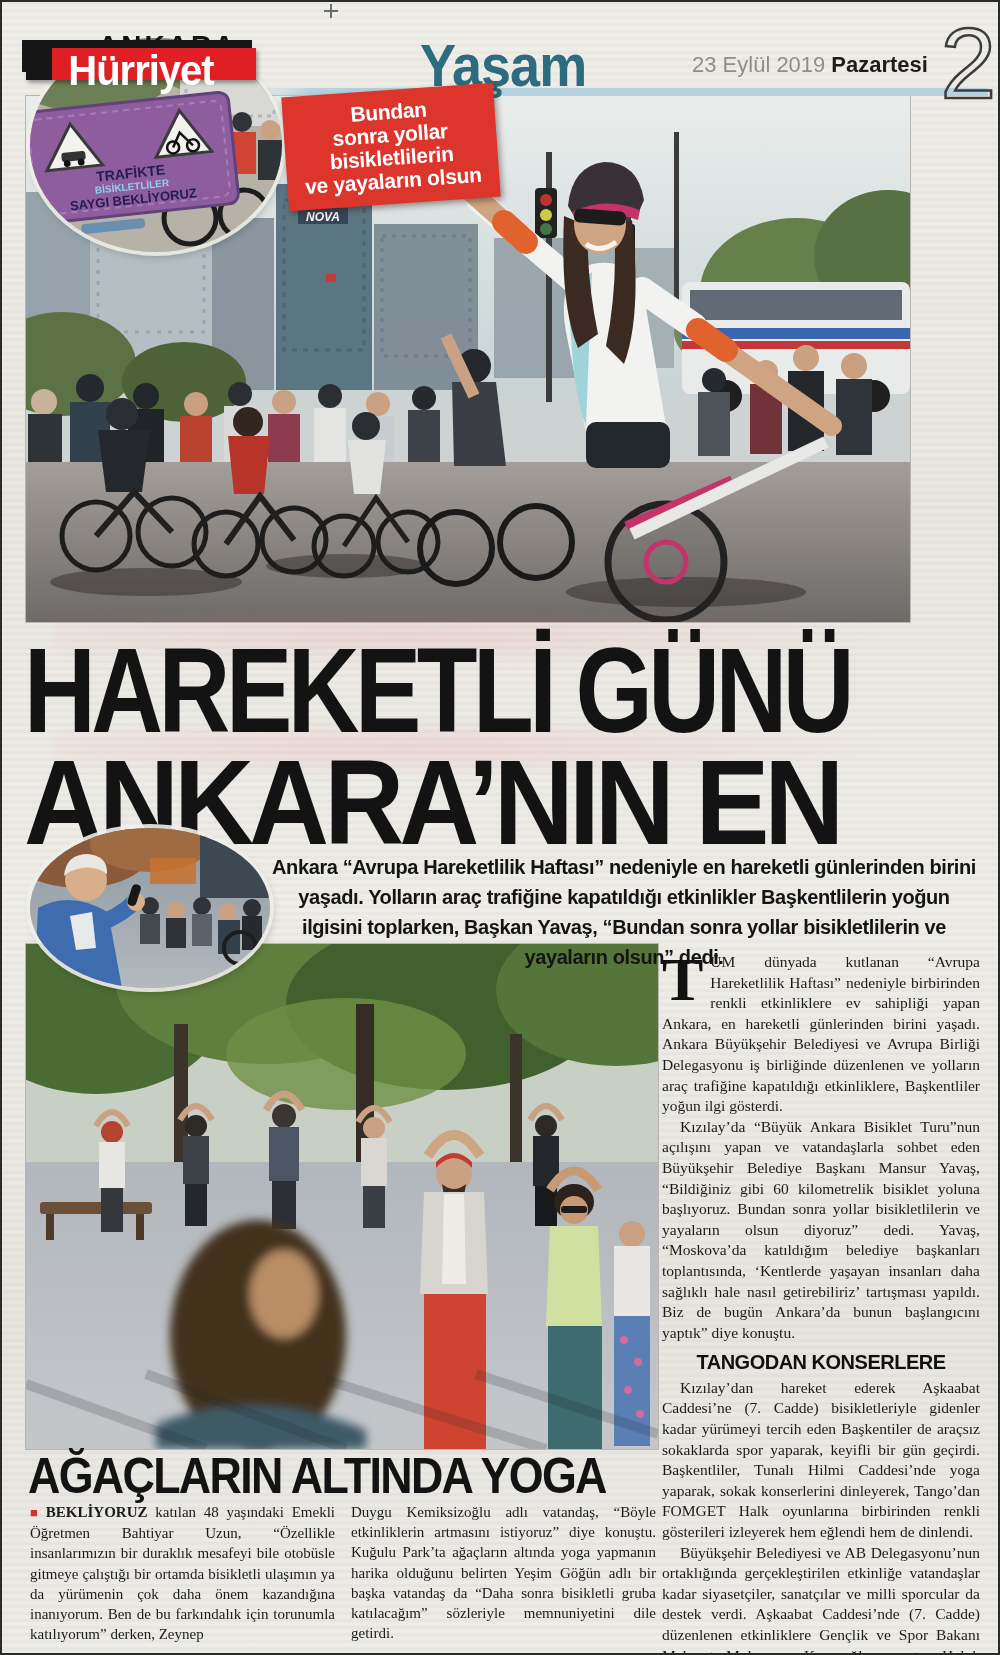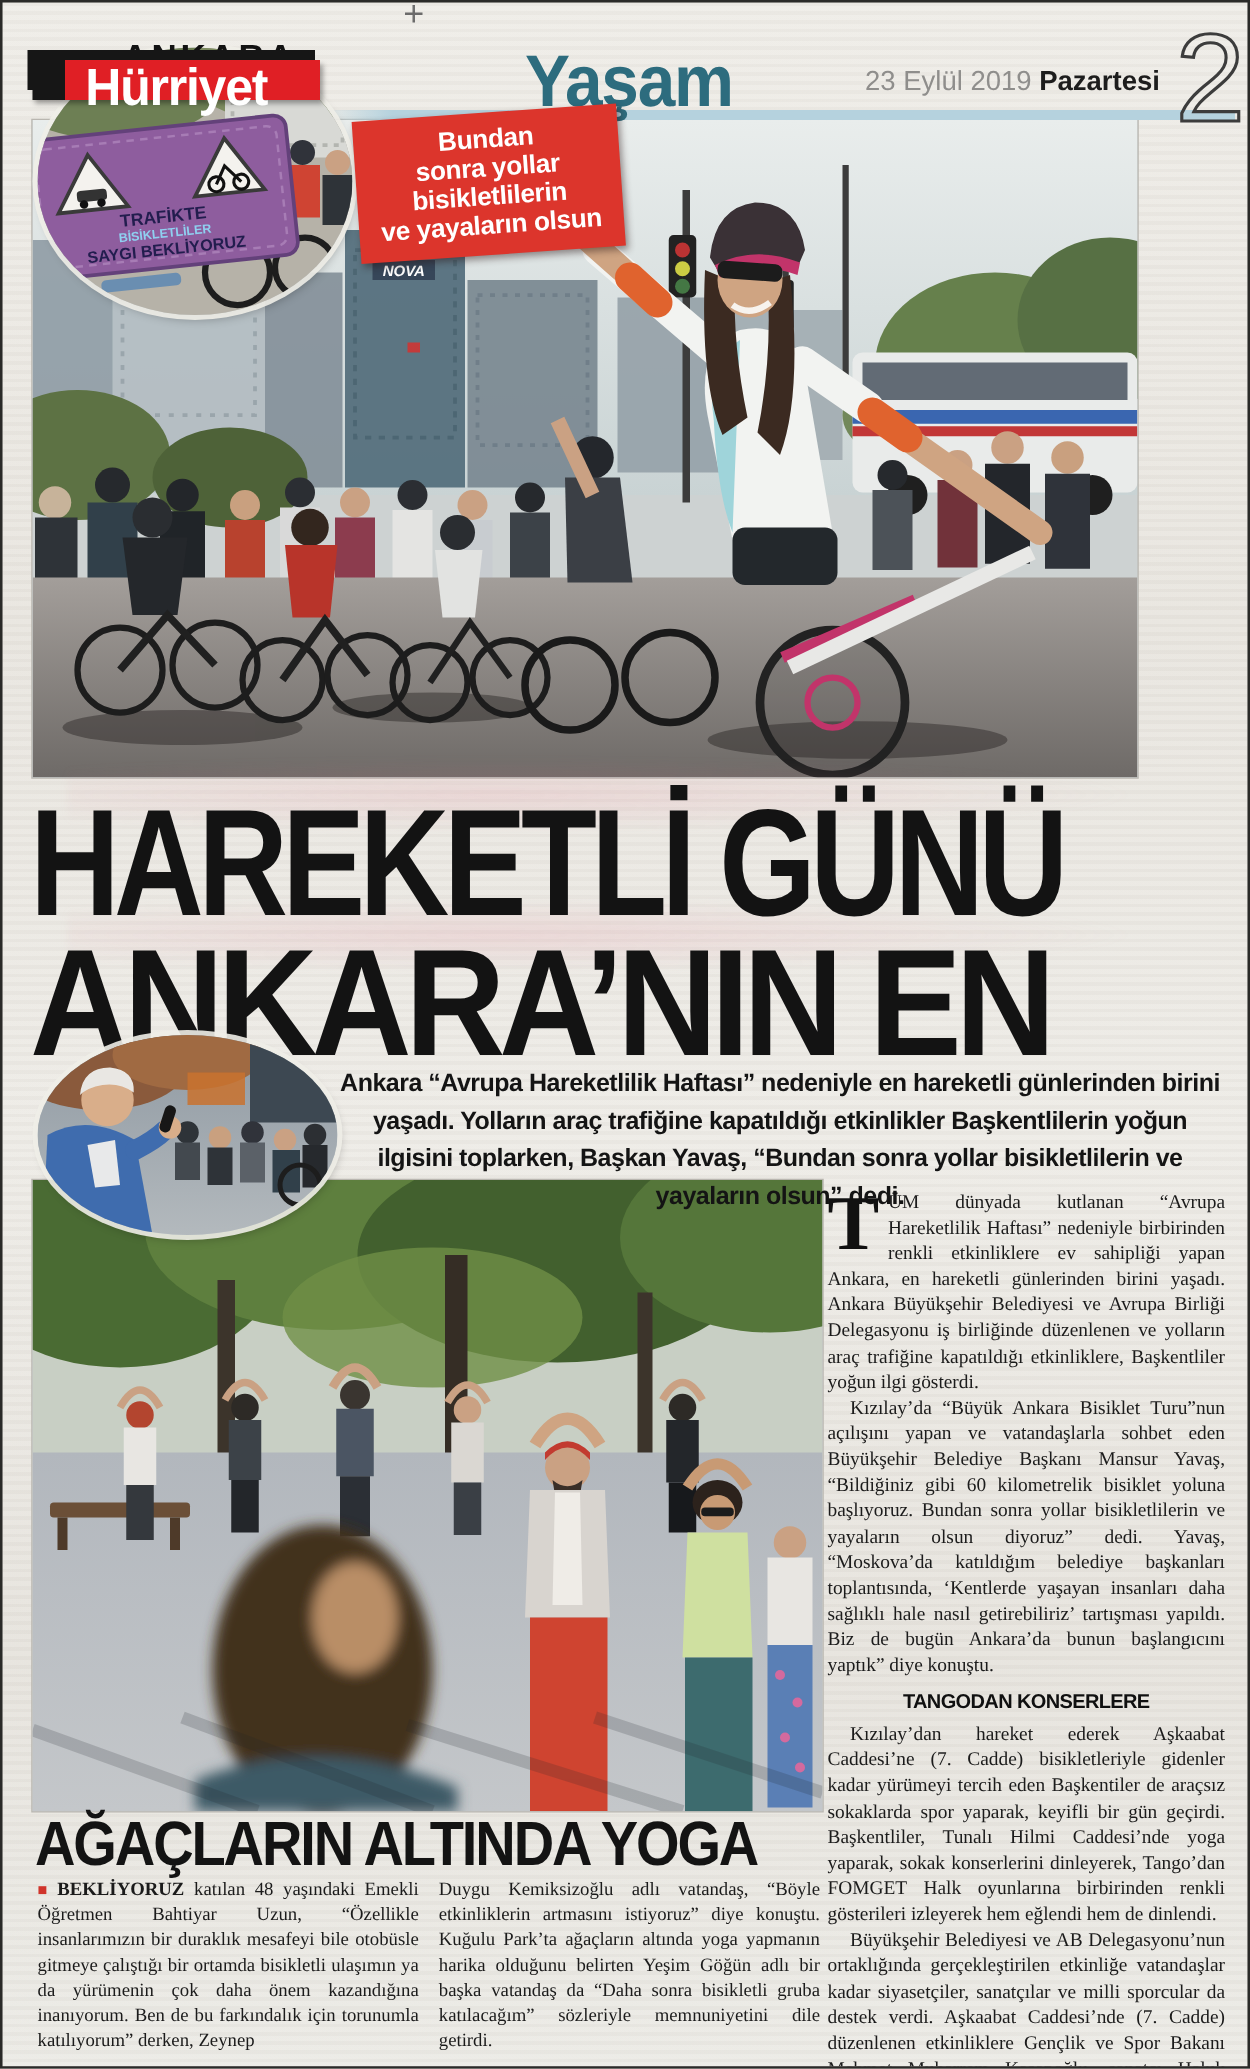--- a/index.html
+++ b/index.html
@@ -56,21 +56,21 @@
   
   .deck{position:absolute;left:268px;top:850px;width:708px;z-index:4;
     font-size:20px;line-height:30px;font-weight:800;letter-spacing:-0.4px;text-align:center;color:#141414;}
   
   .article{position:absolute;left:660px;top:950px;width:318px;z-index:4;
     font-family:"Liberation Serif",serif;font-size:15.5px;line-height:20.6px;text-align:justify;color:#1b1b1b;}
   .article p{margin:0;}
   .article p.indent{text-indent:18px;}
   .dropcap{float:left;font-weight:700;font-size:62px;line-height:50px;padding:2px 7px 0 0;color:#111;}
   .article .subhead{margin:9px 0 5px;text-align:center;font-family:"Liberation Sans",sans-serif;
-    font-weight:800;font-size:16px;letter-spacing:-0.5px;color:#101010;}
+    font-weight:800;font-size:20px;letter-spacing:-0.5px;color:#101010;}
   
   .yoga-head{position:absolute;left:26px;top:1446px;width:630px;z-index:4;height:52px;}
   .yoga-head span{display:inline-block;white-space:nowrap;font-weight:800;font-size:40px;letter-spacing:-1.5px;
     color:#131313;transform:scale(1.12,1.25);transform-origin:left top;}
   .yoga-cols{position:absolute;left:28px;top:1500px;width:626px;z-index:4;display:flex;gap:16px;
     font-family:"Liberation Serif",serif;font-size:15px;line-height:20.2px;text-align:justify;color:#1b1b1b;}
   .yoga-cols .col{width:305px;}
   .yoga-cols .bullet{color:#d0342b;font-size:13px;margin-right:4px;}
   .yoga-cols b{font-family:"Liberation Serif",serif;}
 </style>

